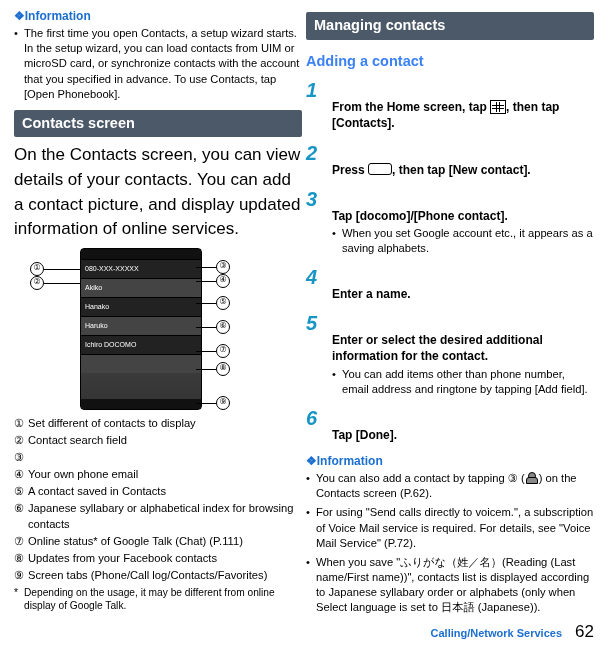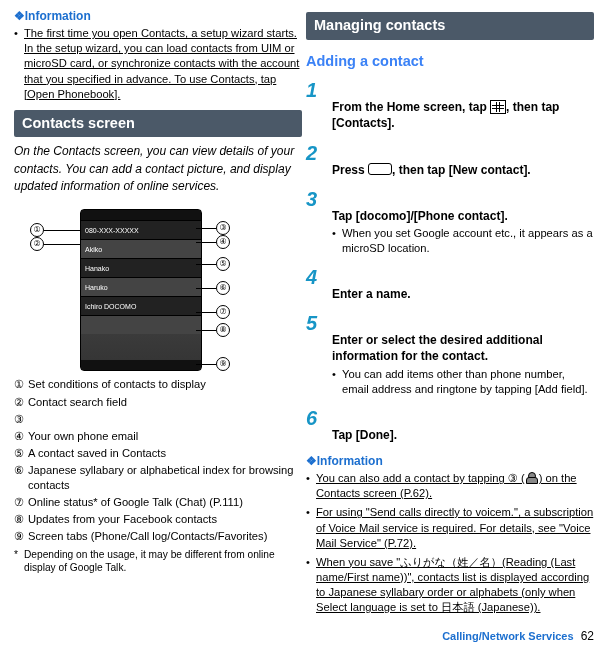--- a/index.html
+++ b/index.html
@@ -1,21 +1,21 @@
 <!DOCTYPE html>
 <html><head>
 <meta charset="utf-8">
 <style>
 html,body{margin:0;padding:0;font-family:Arial,Helvetica,sans-serif;font-size:11.2px;line-height:1.35;color:#000;background:#fff;}
 .page{width:608px;height:648px;box-sizing:border-box;padding:8px 14px 0 14px;display:flex;gap:4px;position:relative;justify-content:space-between;}
 .col{flex:1;display:flex;flex-direction:column;min-width:0;}
 .info-head{color:#1c6fcf;font-weight:bold;font-size:12px;margin:0 0 2px 0;}
 .bullet-item{display:flex;margin:0 0 4px 0;}
 .bullet-item .dot{width:10px;flex-shrink:0;}
-.bullet-item .txt{flex:1;text-decoration:underline;}
+.bullet-item .txt{flex:1;}
 .section-bar{background:#4b5968;color:#ffffff;font-weight:bold;font-size:14.5px;padding:4px 8px;border-radius:2px;margin:4px 0 6px 0;}
 .subhead{color:#3b82f6;font-weight:bold;font-size:14.5px;margin:6px 0 8px 0;}
 .step{margin:0 0 10px 0;}
 .step-row{display:flex;align-items:flex-start;}
 .step-num{color:#1795c6;font-weight:bold;font-size:20px;font-style:italic;width:26px;flex-shrink:0;line-height:1;padding-top:1px;}
 .step-title{font-weight:bold;font-size:12px;flex:1;margin-top:20px;}
 .step-sub{margin-left:26px;margin-top:2px;display:flex;}
 .step-sub .dot{width:10px;flex-shrink:0;}
 .step-sub .txt{flex:1;}
 .phone-wrap{position:relative;width:240px;height:160px;margin:2px 0 4px 16px;}
@@ -28,21 +28,21 @@
 .call{position:absolute;font-size:8px;color:#000;}
 .call .line{position:absolute;background:#000;height:1px;}
 .call .circle{width:12px;height:12px;border:1px solid #000;border-radius:50%;display:inline-flex;align-items:center;justify-content:center;font-size:8px;background:#fff;}
 .defs{margin:4px 0 0 0;}
 .defs .d{display:flex;margin:0 0 2px 0;}
 .defs .n{width:14px;flex-shrink:0;}
 .note{font-size:10.2px;line-height:1.3;margin-top:1px;display:flex;}
 .note .ast{width:10px;flex-shrink:0;}
 .footer{position:absolute;bottom:4px;right:14px;font-size:11px;}
 .footer .fl{color:#1c6fcf;font-weight:bold;}
-.footer .pn{font-size:12px;margin-left:4px;}
+.footer .pn{font-size:17px;margin-left:10px;}
 .inline-icon{display:inline-block;width:14px;height:12px;border:1px solid #000;vertical-align:middle;position:relative;top:-1px;}
 .inline-icon.grid::before{content:"";position:absolute;inset:1px;background:
  linear-gradient(#000,#000) 0 33%/100% 1px no-repeat,
  linear-gradient(#000,#000) 0 66%/100% 1px no-repeat,
  linear-gradient(#000,#000) 33% 0/1px 100% no-repeat,
  linear-gradient(#000,#000) 66% 0/1px 100% no-repeat;}
 .inline-icon.menu{width:22px;height:10px;border-radius:3px;}
 .inline-icon.person{border:none;width:14px;height:12px;}
 .inline-icon.person::before{content:"";position:absolute;left:3px;top:0;width:6px;height:6px;border:1px solid #000;border-radius:50%;background:#888;}
 .inline-icon.person::after{content:"";position:absolute;left:1px;bottom:0;width:10px;height:5px;border:1px solid #000;border-radius:3px 3px 0 0;background:#888;}
@@ -51,21 +51,21 @@
 <body>
 <div class="page">
 
 <div class="col">
   <div class="info-head">❖Information</div>
   <div class="bullet-item">
     <span class="dot">•</span>
     <span class="txt">The first time you open Contacts, a setup wizard starts. In the setup wizard, you can load contacts from UIM or microSD card, or synchronize contacts with the account that you specified in advance. To use Contacts, tap [Open Phonebook].</span>
   </div>
   <div class="section-bar">Contacts screen</div>
-  <div style="font-size:12px;line-height:1.45;margin-bottom:12px;font-style:italic;">On the Contacts screen, you can view details of your contacts. You can add a contact picture, and display updated information of online services.</div>
+  <div style="font-size:17px;line-height:1.45;margin-bottom:4px;">On the Contacts screen, you can view details of your contacts. You can add a contact picture, and display updated information of online services.</div>
 
   <div class="phone-wrap">
     <div class="phone">
       <div class="bar"></div>
       <div class="row dark">
             <span>080-XXX-XXXXX</span>
           </div>
       <div class="row light">
             <span>Akiko</span>
           </div>
@@ -88,21 +88,21 @@
     <div class="call" style="left:186px;top:48px;"><span class="line" style="right:14px;top:7px;width:20px;"></span><span class="circle">⑤</span></div>
     <div class="call" style="left:186px;top:72px;"><span class="line" style="right:14px;top:7px;width:20px;"></span><span class="circle">⑥</span></div>
     <div class="call" style="left:186px;top:96px;"><span class="line" style="right:14px;top:7px;width:20px;"></span><span class="circle">⑦</span></div>
     <div class="call" style="left:186px;top:114px;"><span class="line" style="right:14px;top:7px;width:20px;"></span><span class="circle">⑧</span></div>
     <div class="call" style="left:186px;top:148px;"><span class="line" style="right:14px;top:7px;width:20px;"></span><span class="circle">⑨</span></div>
   </div>
 
   <div class="defs">
     <div class="d">
           <span class="n">①</span>
-          <span>Set conditions of contacts to display</span>
+          <span>Set different of contacts to display</span>
         </div>
     <div class="d">
           <span class="n">②</span>
           <span>Contact search field</span>
         </div>
     <div class="d">
           <span class="n">③</span>
         </div>
     <div class="d">
           <span class="n">④</span>
@@ -157,21 +157,21 @@
     </div>
   </div>
 
   <div class="step">
     <div class="step-row">
           <span class="step-num">3</span>
       <span class="step-title">Tap [docomo]/[Phone contact].</span>
         </div>
     <div class="step-sub">
           <span class="dot">•</span>
-          <span class="txt">When you set Google account etc., it appears as a microSD location.</span>
+          <span class="txt">When you set Google account etc., it appears as a saving alphabets.</span>
         </div>
   </div>
 
   <div class="step">
     <div class="step-row">
           <span class="step-num">4</span>
       <span class="step-title">Enter a name.</span>
         </div>
   </div>
 

